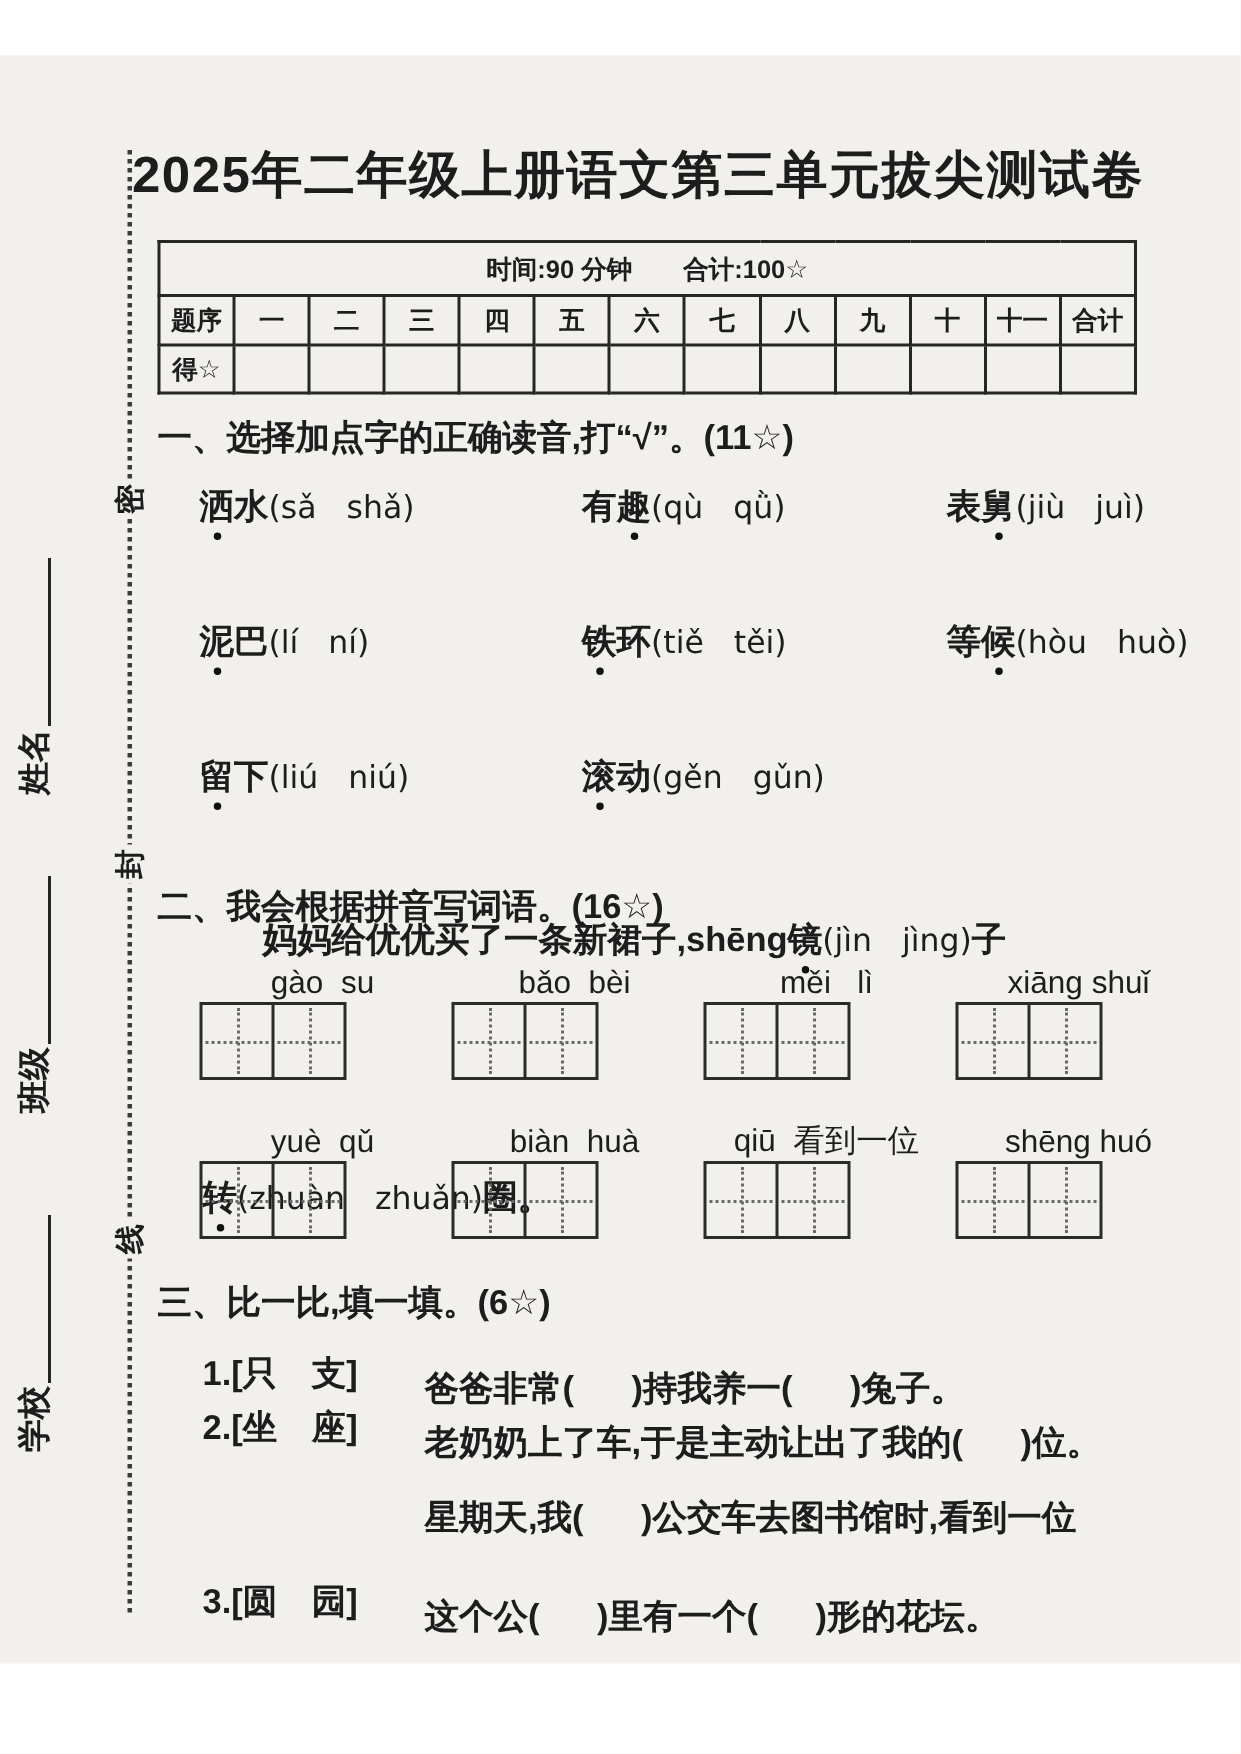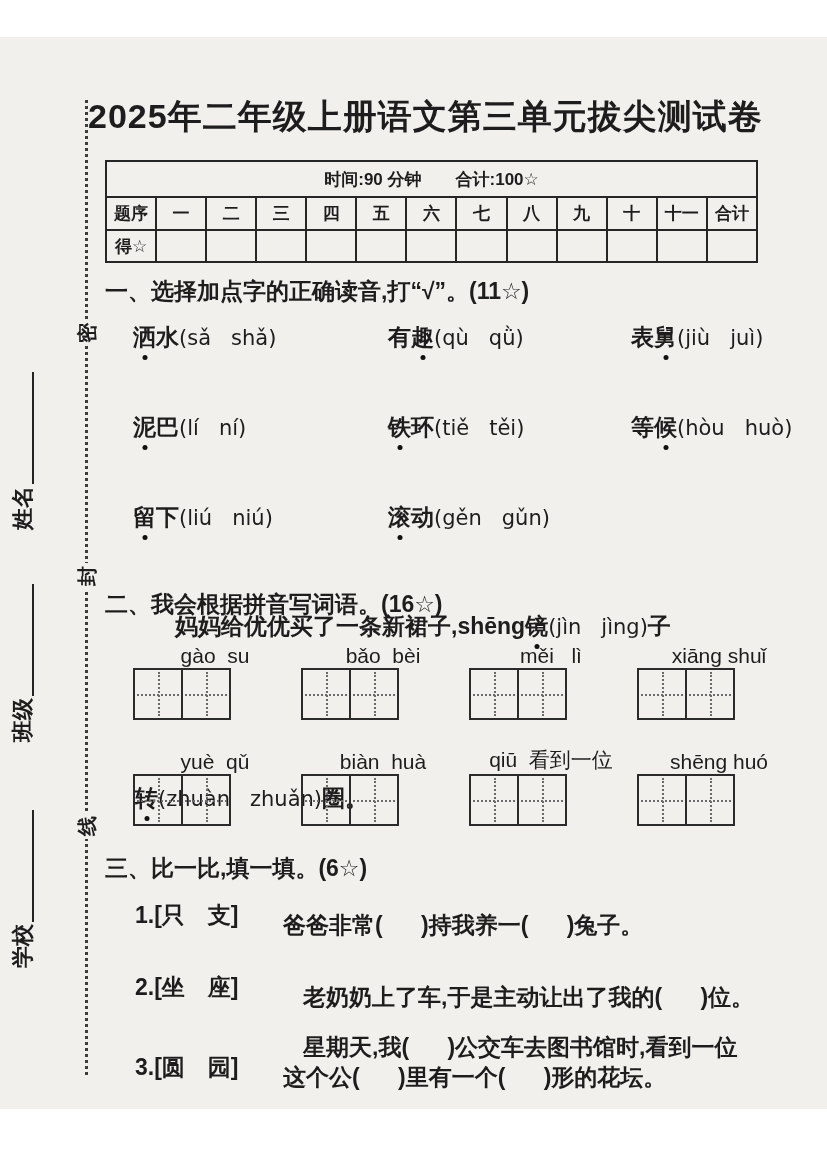--- a/index.html
+++ b/index.html
@@ -71,21 +71,21 @@
     display:flex; }
   .tian .cell { flex:1; position:relative; }
   .tian .cell:first-child { border-right:2px solid #2b2b2b; }
   .tian .cell::before { content:""; position:absolute; top:2px; bottom:2px; left:50%;
     border-left:2px dotted #6a6a6a; }
   .tian .cell::after { content:""; position:absolute; left:2px; right:2px; top:50%;
     border-top:2px dotted #6a6a6a; }
 
   
   .s3-item { position:absolute; left:135px; display:flex; font-size:23px; font-weight:bold; }
-  .it-1 { top:900px; } .it-2 { top:972px;gap:20px; } .it-3 { top:1052px; }
+  .it-1 { top:900px; } .it-2 { top:936px; } .it-3 { top:1052px; }
   .it-head { flex:none; width:148px; white-space:pre; }
   .it-text { white-space:pre; line-height:50px; }
   .it-text div { height:50px; }
 </style>
 </head>
 <body>
 
 <div class="paper"></div>
 
 <div class="binding-line"></div>

